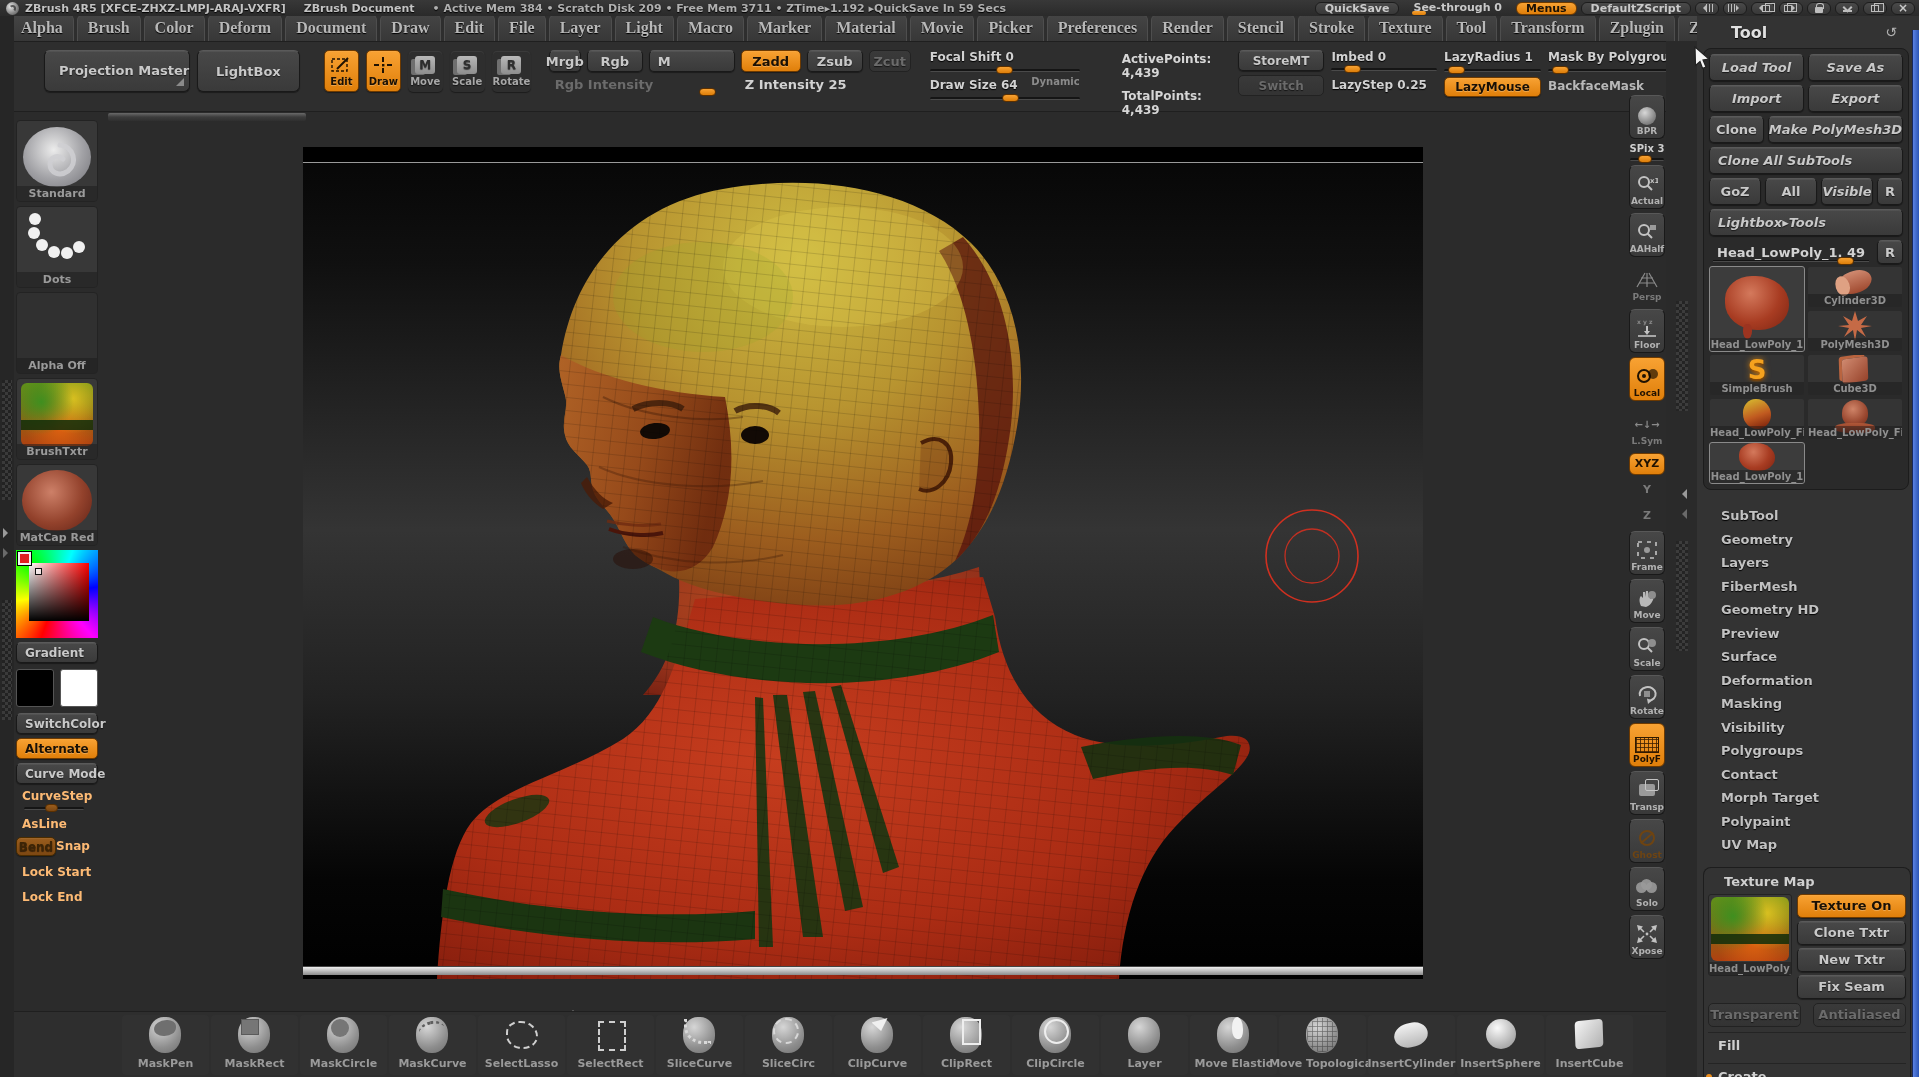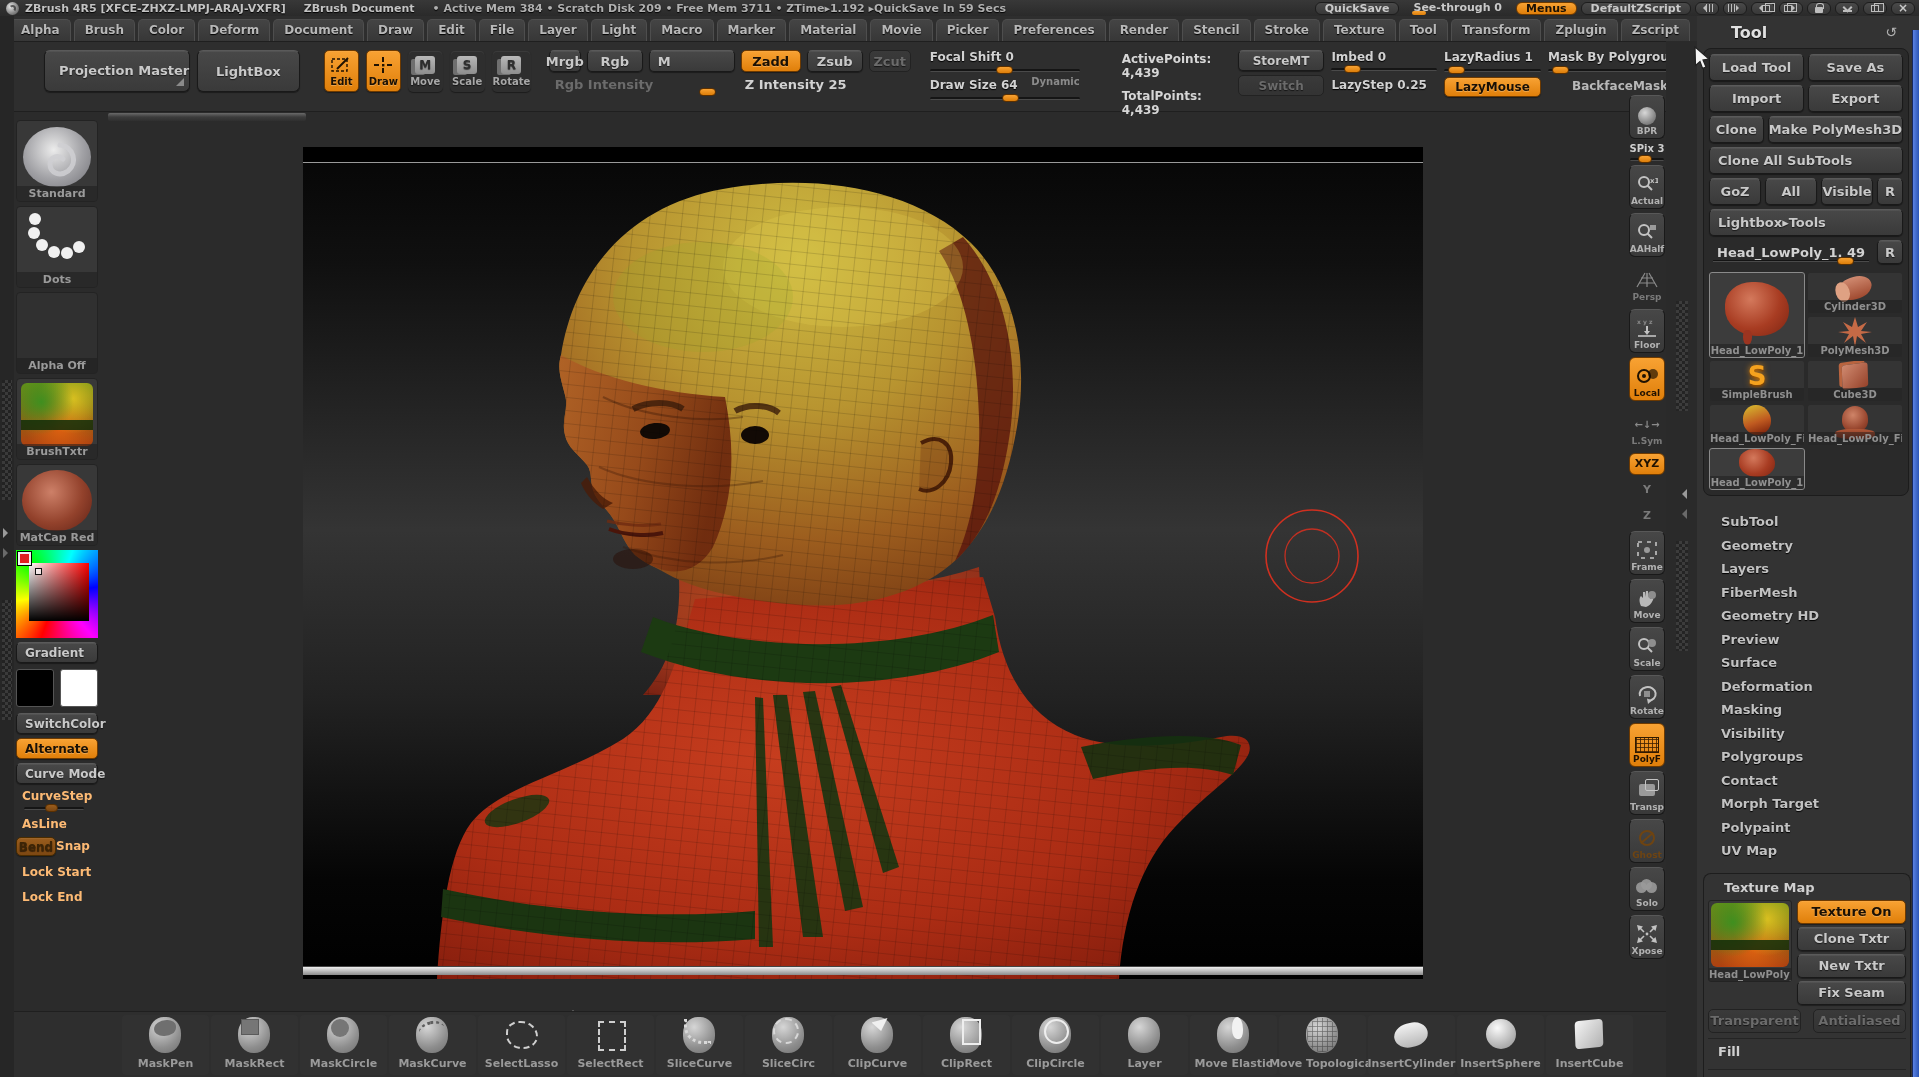--- a/index.html
+++ b/index.html
@@ -49,22 +49,22 @@
   .lockico { position:relative; width:8px; height:6px; background:#bdbdbd; border-radius:1px; margin-top:4px; }
   .lockico::before { content:""; position:absolute; left:1px; top:-4px; width:6px; height:5px;
                      border:1.5px solid #bdbdbd; border-bottom:none; border-radius:3px 3px 0 0; }
   .minico { width:9px; height:8px; border-bottom:2px solid #bdbdbd; position:relative; }
   .minico::before { content:""; position:absolute; left:1px; top:0; width:5px; height:5px;
                     border-right:2px solid #bdbdbd; border-bottom:2px solid #bdbdbd; transform:rotate(45deg); }
 
   
   .menubar { position:absolute; left:0; top:16px; width:1697px; height:25px; background:#2e2e2e;
              display:flex; align-items:flex-end; padding-left:10px; gap:3px; z-index:30; }
-  .mtab { padding:3px 10px 4px; font-size:12px; color:#b8b8b8; background:linear-gradient(#444,#373737);
-          border:1px solid #4e4e4e; border-bottom:none; border-radius:5px 5px 0 0; text-shadow:0 1px 1px #000; }
+  .mtab { padding:3px 10px 4px; font-size:16px; color:#b8b8b8; background:linear-gradient(#444,#373737);
+          border:1px solid #4e4e4e; border-bottom:none; border-radius:5px 5px 0 0; text-shadow:0 1px 1px #000;font-family:Liberation Serif, serif; }
 
   
   .topshelf { position:absolute; left:0; top:41px; width:1697px; height:71px; background:#2e2e2e;
               border-top:1px solid #1f1f1f; border-bottom:1px solid #1f1f1f;
               display:flex; align-items:flex-start; padding:8px 0 0 44px; gap:7px; z-index:20; }
   .bigbtn { height:42px; border-radius:6px; }
   .pm { width:150px; position:relative; font-size:13px; line-height:1.15; text-align:left; padding-left:14px; }
   .pm::after { content:""; position:absolute; right:5px; bottom:5px; width:0; height:0;
                border-left:8px solid transparent; border-bottom:8px solid #8a8a8a; }
   .lb { width:118px; font-size:13px; }
@@ -86,21 +86,21 @@
   .focal .row2 { position:relative; margin-top:6px; }
   .dynamic { position:absolute; right:0; top:-2px; font-size:10px; color:#8a8a8a; }
   .points { width:126px; font-size:12px; color:#d6d6d6; gap:9px; padding-top:2px;margin-left:35px; }
   .storecol { width:100px; gap:4px; }
   .storecol .btn { height:21px; font-size:12px; }
   .sldcol { width:122px; }
   .sldcol .slab { margin-bottom:4px; }
   .sldcol .gap { height:7px; }
   .lazycol { width:112px; }
   .maskcol { width:158px; }
-  .bfm { font-size:12px; color:#b8b8b8; margin-top:7px;margin-left:24px; }
+  .bfm { font-size:12px; color:#b8b8b8; margin-top:7px; }
 
   
   .workspace { position:absolute; left:14px; top:112px; width:1683px; height:899px; background:#2b2b2b; }
   .edge-strip { position:absolute; top:0; width:14px; height:1077px; background:#262626; z-index:35; }
   .edge-strip.left { left:0; }
   .edge-strip .checker { position:absolute; left:2px; width:10px; height:120px;
       background:repeating-conic-gradient(#3a3a3a 0 25%, #222 0 50%) 0 0/6px 6px; }
   .edge-arrow { position:absolute; left:3px; width:0; height:0; border:5px solid transparent; }
   .lightbox-bar { position:absolute; left:94px; top:1px; width:198px; height:8px;
                   background:linear-gradient(#6a6a6a,#3c3c3c 50%,#2f2f2f); border-radius:2px; }
@@ -180,21 +180,21 @@
   
   .righttray { position:absolute; left:1697px; top:16px; width:222px; height:1061px; background:#333; z-index:30; }
   .tray-scrollbar { position:absolute; right:0; top:14px; bottom:0; width:7px;
       background:linear-gradient(90deg,#5a82e4,#2c55b4); border-left:1px solid #16275e; }
   .tp-header { display:flex; align-items:center; height:28px; padding:4px 10px 0 10px; }
   .tp-title { font-size:16px; color:#e0e0e0; margin-left:24px; text-shadow:0 1px 1px #000; }
   .tp-reset { margin-left:auto; margin-right:12px; font-size:14px; color:#b0b0b0; font-weight:normal; }
   .groupbox { margin:4px 10px 0 6px; background:#2a2a2a; border:1px solid #1c1c1c; border-radius:8px; padding:5px; }
   .tp-row { display:flex; gap:4px; margin-bottom:4px; }
   .tp-row .btn { height:27px; font-size:13px; }
-  .f1 { flex:1; }
+  .f1 { flex:1;font-style:italic; }
   .sliderbtn { position:relative; height:24px; flex:1; display:flex; align-items:center; padding-left:8px;
                font-size:13px; color:#d2d2d2; }
   .sliderbtn .strack { position:absolute; left:4px; right:4px; bottom:2px; height:2px; background:#141414; border-bottom:1px solid #4a4a4a; }
   .sliderbtn .handle { bottom:-1px; top:auto; }
   .thumbgrid { display:grid; grid-template-columns:1fr 1fr; grid-auto-rows:42px; gap:2px; margin-top:2px; }
   .tcell { position:relative; background:#343434; border:1px solid #2a2a2a; border-radius:3px;
            display:flex; align-items:center; justify-content:center; overflow:hidden; }
   .tcell.big { grid-row:span 2; }
   .tcell.sel { border-color:#8a8a8a; background:#3c3c3c; }
   .tcell .tlabel { position:absolute; left:0; right:0; bottom:0; font-size:10px; color:#909090; text-align:center;
@@ -798,21 +798,21 @@
       </div>
       <div class="tp-row">
         <div class="btn" style="width:52px">GoZ</div>
         <div class="btn" style="width:52px">All</div>
         <div class="btn f1">Visible</div>
         <div class="btn" style="width:26px">R</div>
       </div>
       <div class="tp-row">
         <div class="btn f1" style="justify-content:flex-start;padding-left:8px">Lightbox▸Tools</div>
       </div>
-      <div class="tp-row" style="margin-bottom:8px">
+      <div class="tp-row" style="margin-bottom:2px">
         <div class="sliderbtn">
           <span>Head_LowPoly_1. 49</span>
           <span class="strack"></span>
             <span class="handle" style="left:78%"></span>
         </div>
         <div class="btn" style="width:26px;height:24px">R</div>
       </div>
       <div class="thumbgrid">
         <div class="tcell big sel">
           <div class="ico-headbig"></div>

